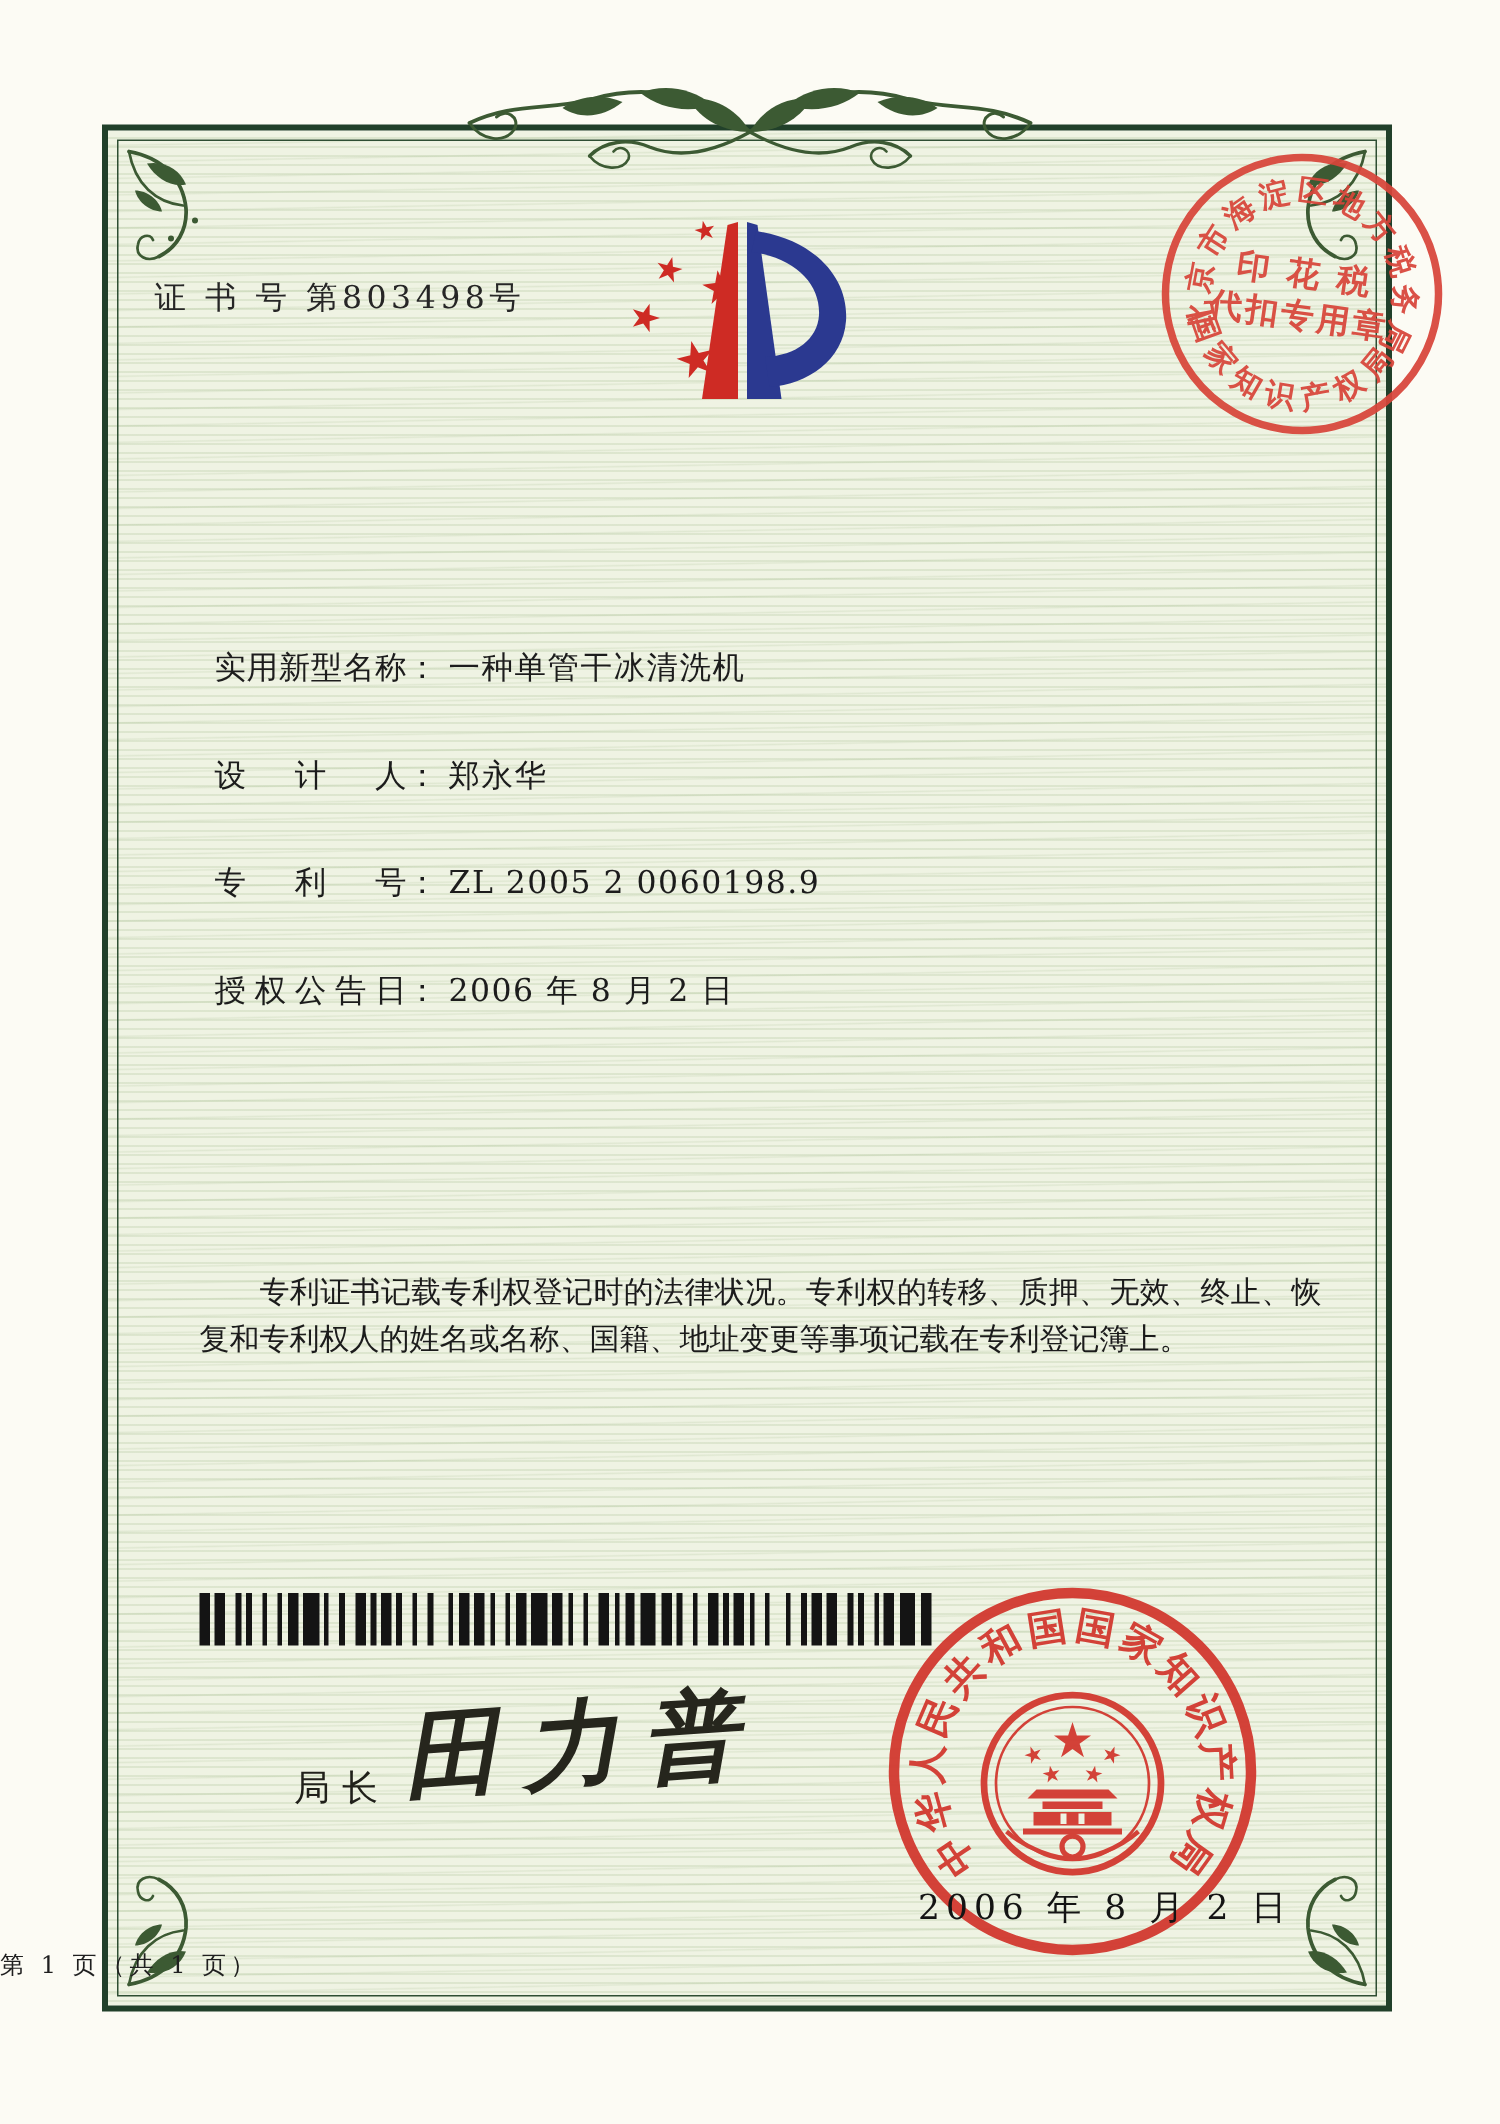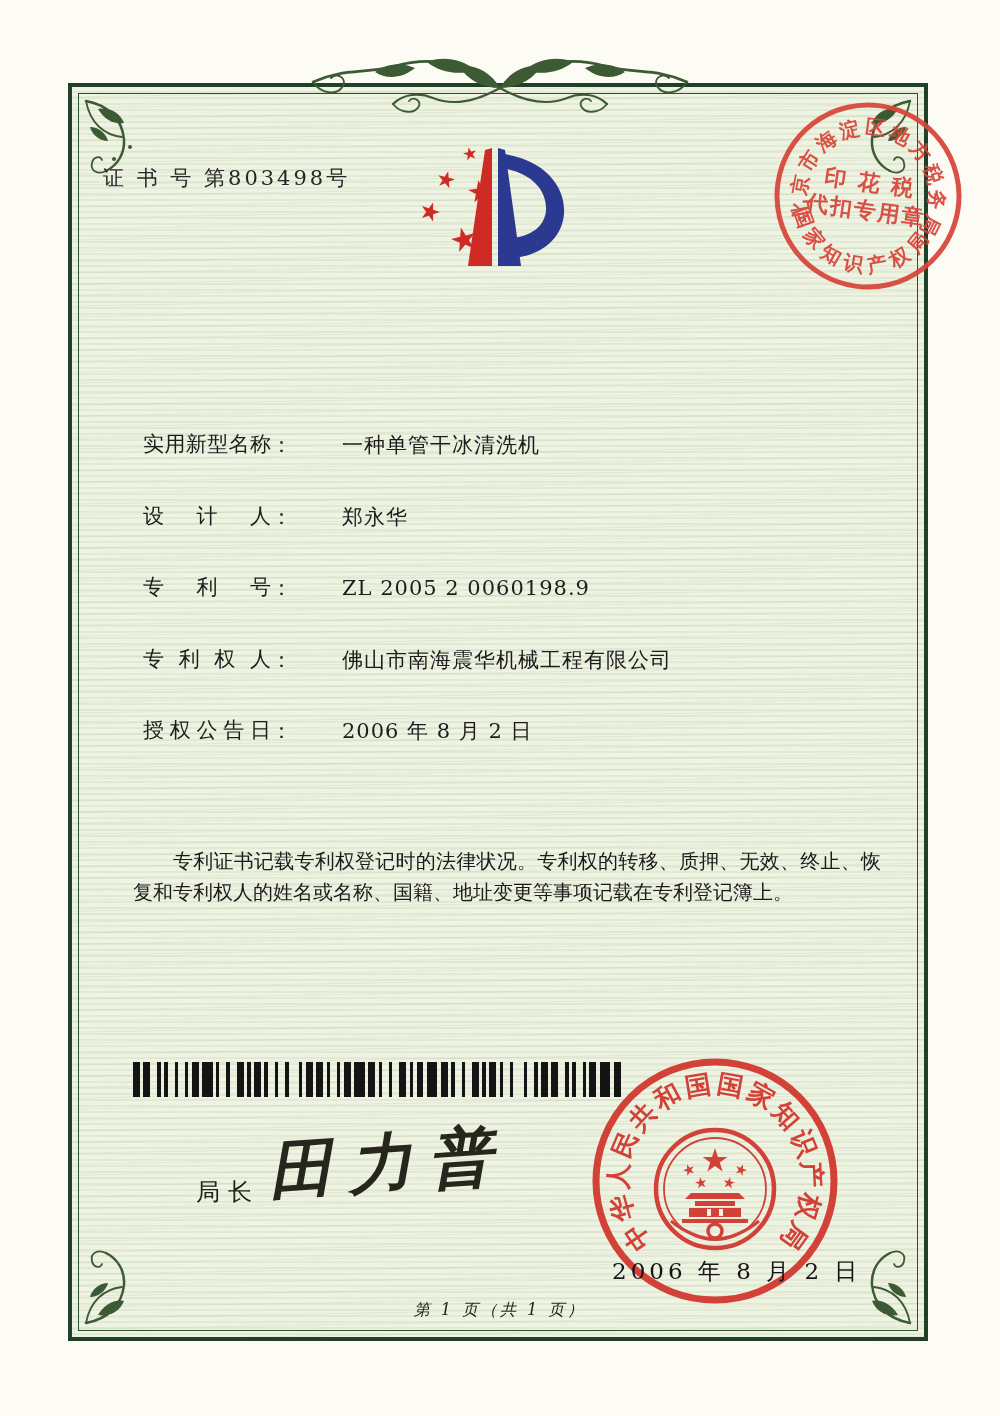--- a/index.html
+++ b/index.html
@@ -19,60 +19,60 @@
   .border-inner { position:absolute; left:78px; top:93px; width:840px; height:1238px;
     border:1.5px solid #2e4e33; z-index:1; }
 
   .ornament-top { position:absolute; left:285px; top:44px; z-index:2; }
   .corner { position:absolute; width:92px; height:92px; z-index:2; }
   .corner.tl { left:78px; top:93px; }
   .corner.tr { left:826px; top:93px; transform:scaleX(-1); }
   .corner.bl { left:78px; top:1239px; transform:scaleY(-1); }
   .corner.br { left:826px; top:1239px; transform:scale(-1,-1); }
 
-  .cert-number { position:absolute; left:103px; top:164px; font-size:21px; letter-spacing:3px;
+  .cert-number { position:absolute; left:103px; top:184px; font-size:21px; letter-spacing:3px;
     color:#262626; z-index:3; }
 
   .logo { position:absolute; left:392px; top:138px; z-index:3; }
 
   .title { position:absolute; left:0; right:0; top:316px; text-align:center; font-size:46px;
     font-weight:700; letter-spacing:10px; color:#101010; z-index:3; }
 
   .tax-stamp { position:absolute; left:762px; top:90px; z-index:5; transform:rotate(8deg);
     opacity:.93; }
 
   .fields { position:absolute; left:143px; top:434px; display:flex; flex-direction:column;
     gap:48.5px; font-size:21px; color:#1c1c1c; z-index:3; }
   .field-row { white-space:nowrap; line-height:23px; }
   .field-label { display:inline-block; width:128px; text-align:justify; text-align-last:justify;
-    vertical-align:top;font-family:Liberation Mono, monospace; }
+    vertical-align:top; }
   .field-sep { display:inline-block; vertical-align:top; }
-  .field-value { display:inline-block; padding-left:7px; vertical-align:top; letter-spacing:1px;margin-left:43px; }
+  .field-value { display:inline-block; padding-left:7px; vertical-align:top; letter-spacing:1px; }
 
   .paragraphs { position:absolute; left:133px; top:846px; width:748px; font-size:20px;
     line-height:30.5px; color:#1b1b1b; text-align:justify; z-index:3; }
   .paragraphs p { text-indent:2em; margin:0; }
 
   .barcode { position:absolute; left:133px; top:1062px; width:492px; height:35px;
     font-size:0; white-space:nowrap; z-index:3; }
   .barcode span { display:inline-block; height:100%; }
 
   .issuer-title { position:absolute; left:196px; top:1176px; font-size:24px; letter-spacing:8px;
     color:#20201a; z-index:3; }
   .signature { position:absolute; left:268px; top:1120px; font-size:64px; font-weight:700;
     font-style:italic; letter-spacing:16px; color:#26261d; transform:rotate(-4deg);
     z-index:3; }
 
   .office-seal { position:absolute; left:586px; top:1052px; z-index:4; opacity:.94; }
 
   .issue-date { position:absolute; left:612px; top:1256px; font-size:23px; letter-spacing:4px;
     color:#141414; z-index:6; }
 
-  .page-footer { position:absolute; left:0; right:0; top:1300px; text-align:center;
-    font-size:16px; letter-spacing:3px; color:#1f1f1f; z-index:3;font-style:italic; }
+  .page-footer { position:absolute; left:0; right:0; top:1300px; 
+    font-size:16px; letter-spacing:3px; color:#1f1f1f; z-index:3; }
 </style>
 </head>
 <body>
 
 <div class="page">
 
   <div class="inner-bg"></div>
   <div class="border-outer"></div>
   <div class="border-inner"></div>
 
@@ -167,23 +167,20 @@
 
   <div class="fields">
     <div class="field-row">
       <span class="field-label">实用新型名称</span><span class="field-sep">：</span><span class="field-value">一种单管干冰清洗机</span>
     </div>
     <div class="field-row">
       <span class="field-label">设计人</span><span class="field-sep">：</span><span class="field-value">郑永华</span>
     </div>
     <div class="field-row">
       <span class="field-label">专利号</span><span class="field-sep">：</span><span class="field-value">ZL 2005 2 0060198.9</span>
-    </div>
-    <div class="field-row">
-      <span class="field-label">专利权人</span><span class="field-sep">：</span><span class="field-value">佛山市南海震华机械工程有限公司</span>
     </div>
     <div class="field-row">
       <span class="field-label">授权公告日</span><span class="field-sep">：</span><span class="field-value">2006 年 8 月 2 日</span>
     </div>
   </div>
 
   <div class="paragraphs">
     <p>专利证书记载专利权登记时的法律状况。专利权的转移、质押、无效、终止、恢复和专利权人的姓名或名称、国籍、地址变更等事项记载在专利登记簿上。</p>
   </div>
 

